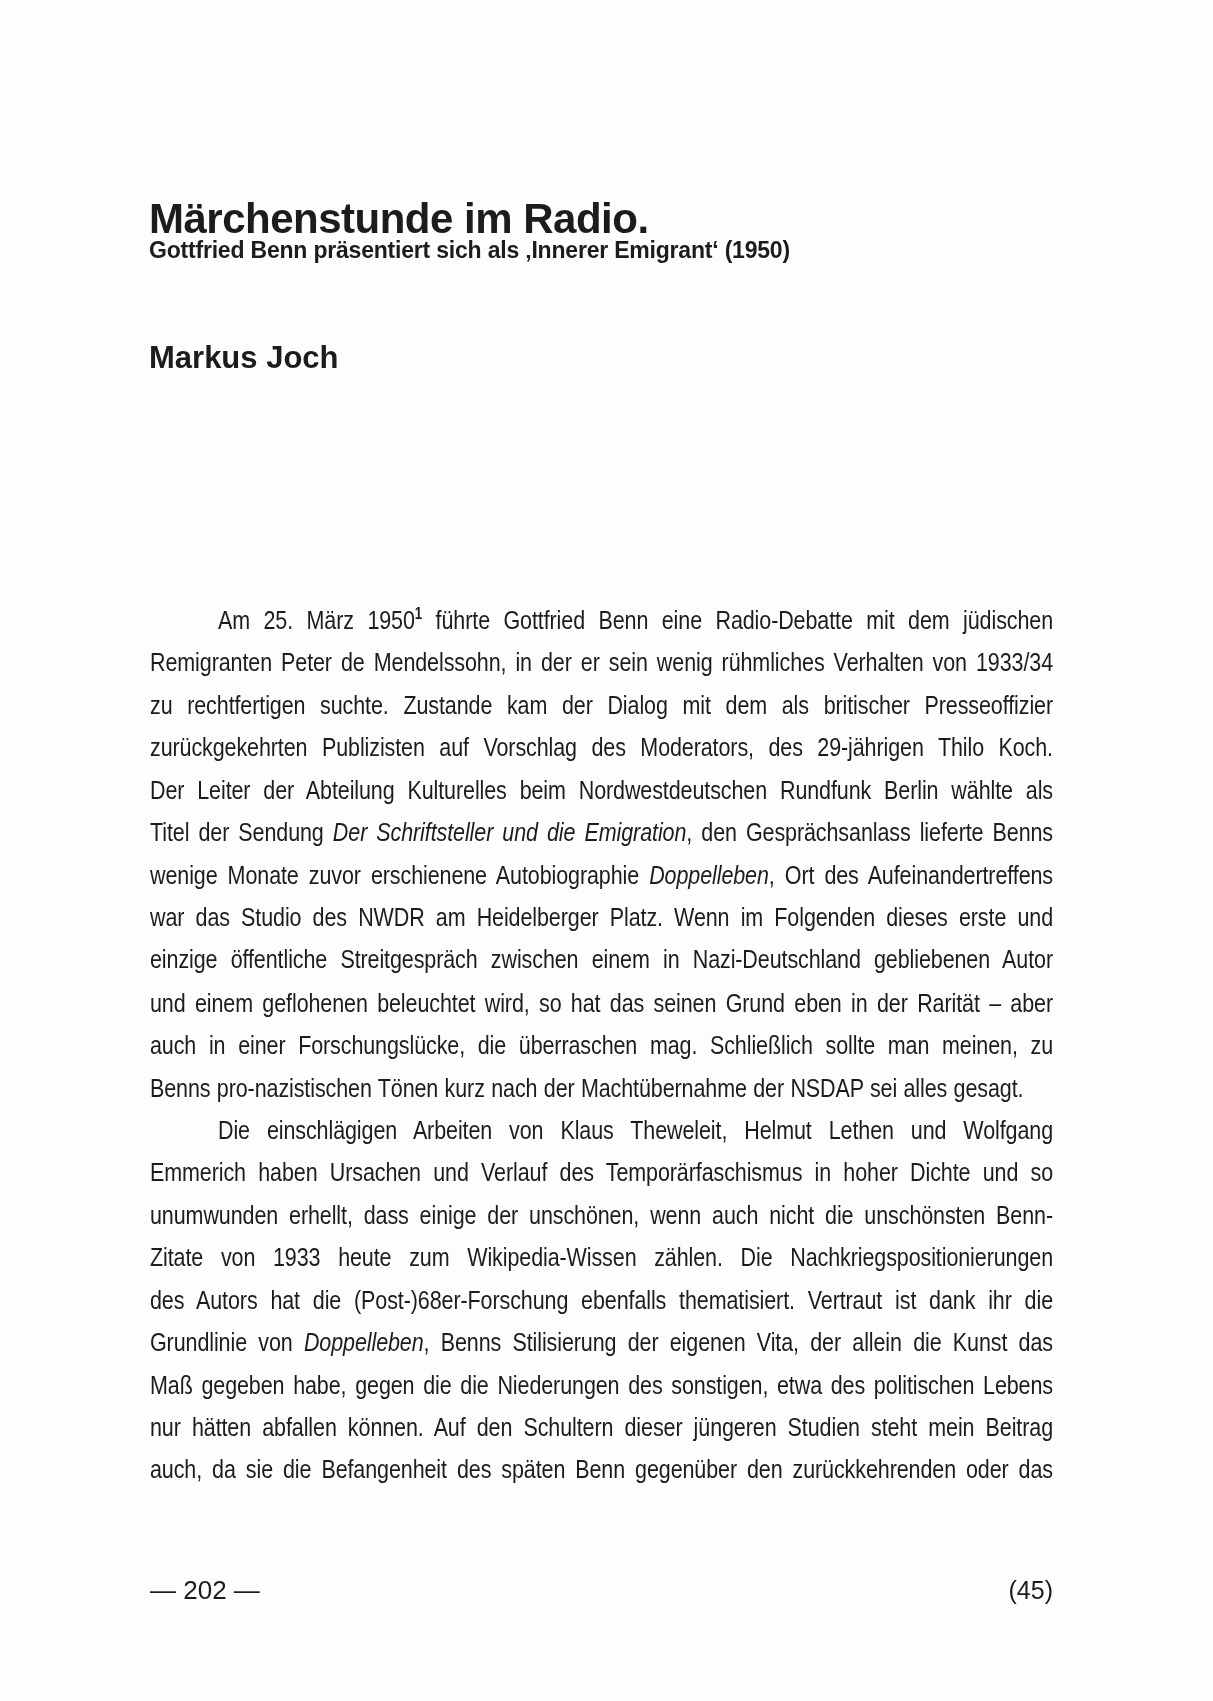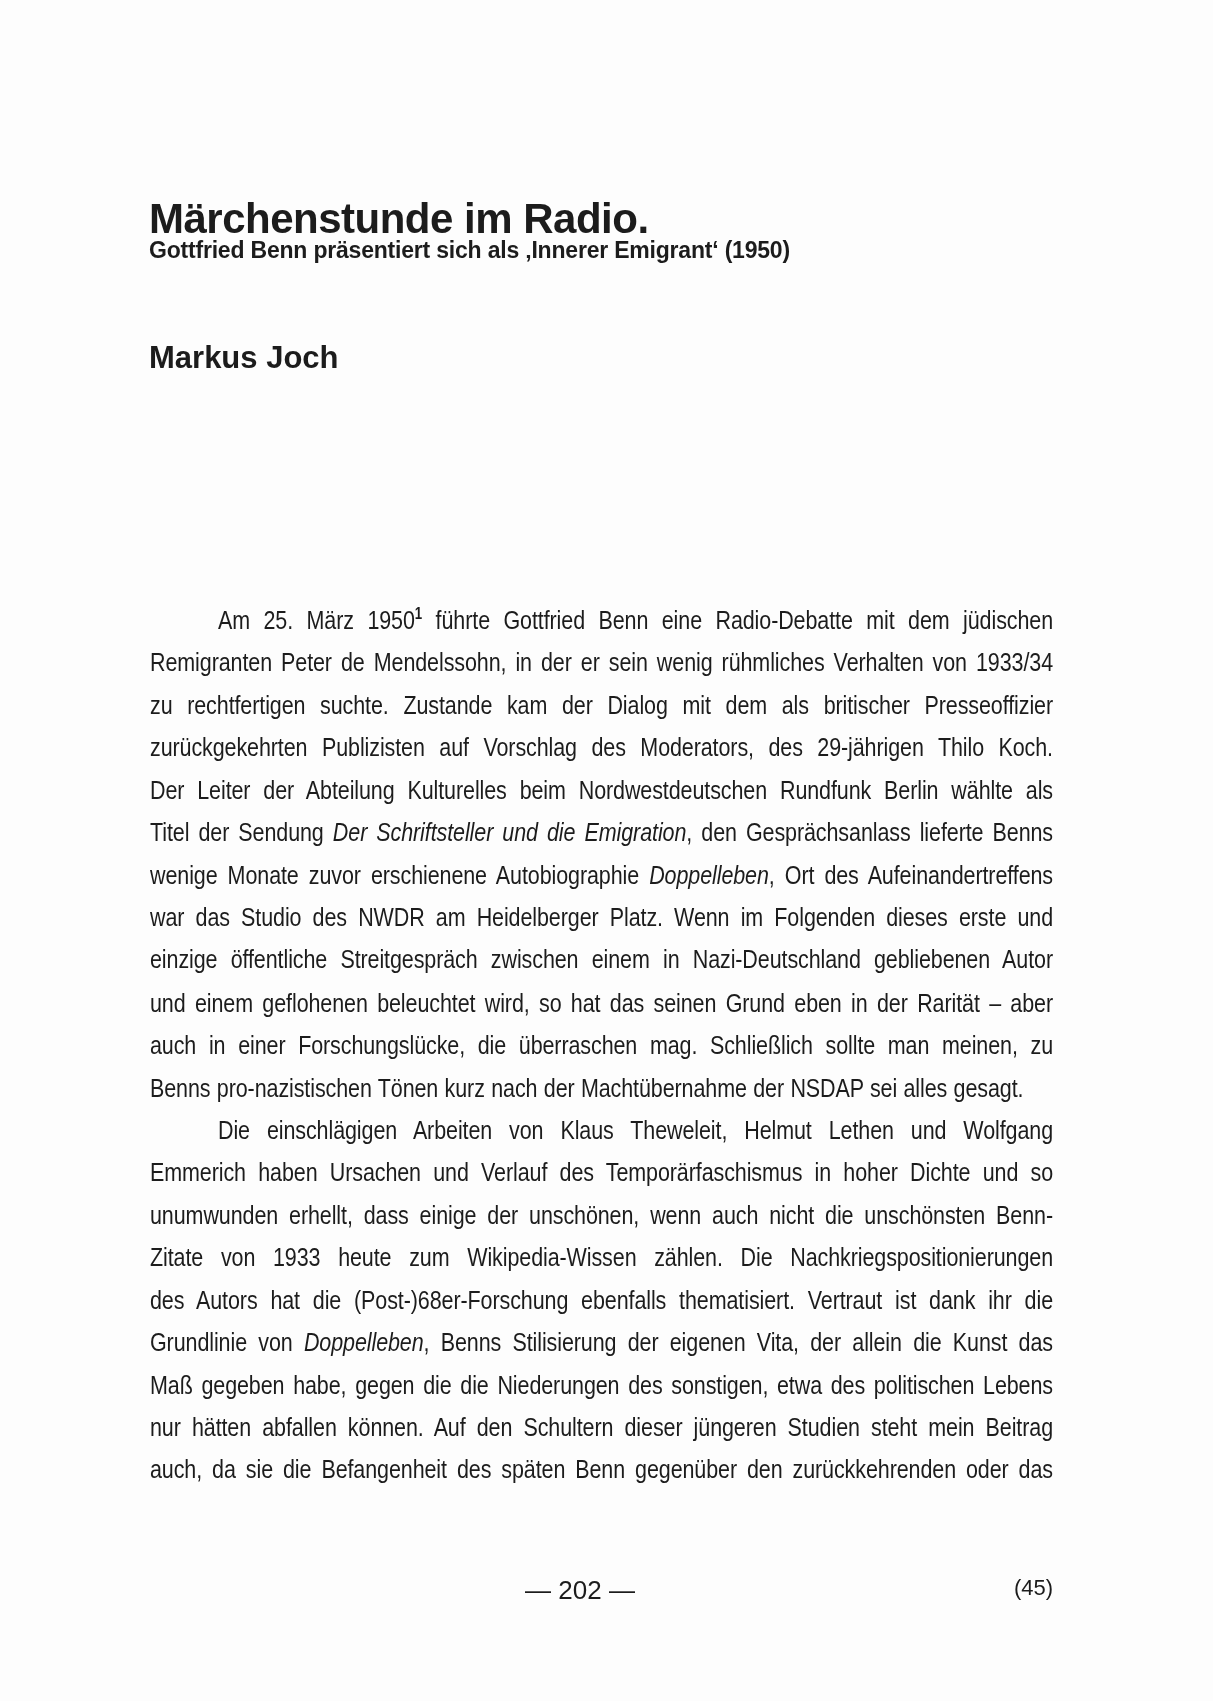--- a/index.html
+++ b/index.html
@@ -72,29 +72,28 @@
     font-weight: bold;
     font-size: 0.62em;
     vertical-align: super;
     line-height: 0;
   }
   .footer-page-number {
     position: absolute;
     left: 150px;
     top: 1575px;
     width: 860px;
-    text-align: center;
     font-size: 26px;
     line-height: 1.2;
   }
   .footer-issue-number {
     position: absolute;
     right: 160px;
     top: 1575px;
-    font-size: 22px;
+    font-size: 25px;
     line-height: 1.2;
   }
 </style>
 </head>
 <body>
 
 <div class="page">
   <h1 class="title">Märchenstunde im Radio.</h1>
   <h2 class="subtitle">Gottfried Benn präsentiert sich als ‚Innerer Emigrant‘ (1950)</h2>
   <div class="author">Markus Joch</div>

